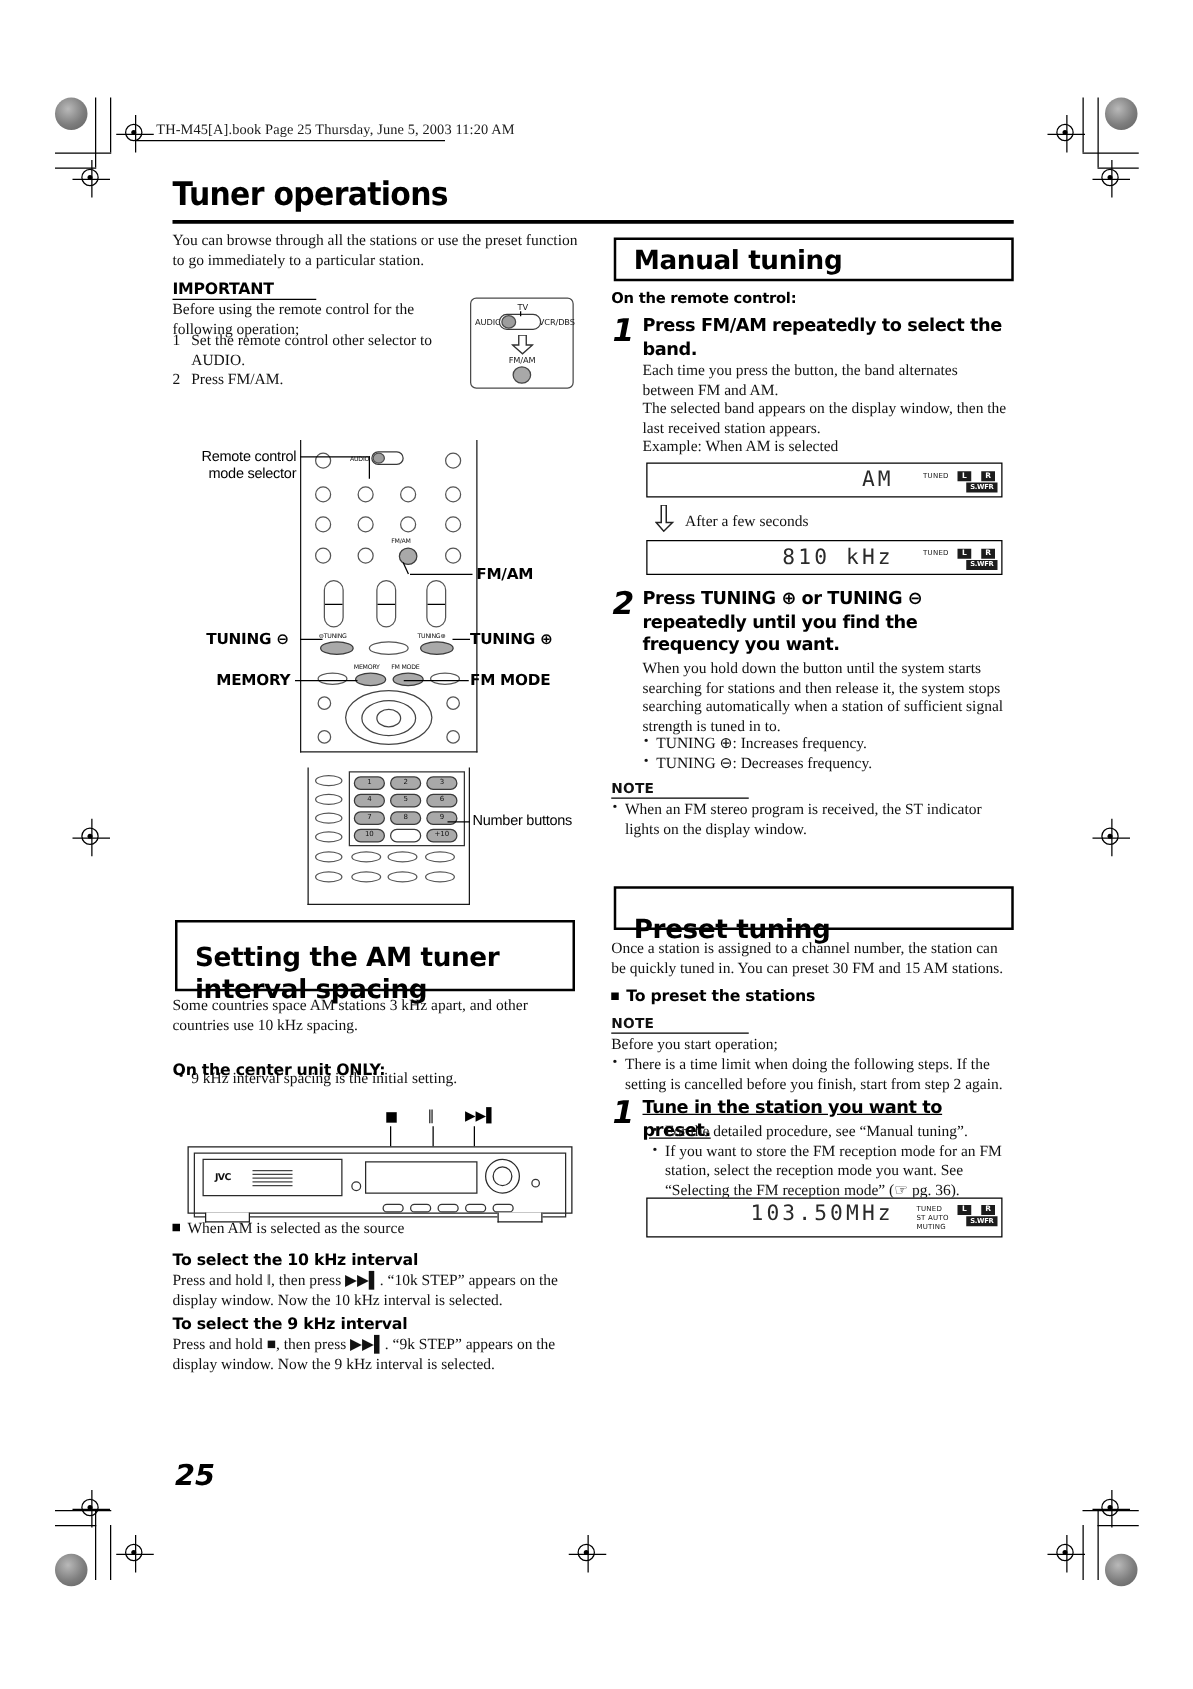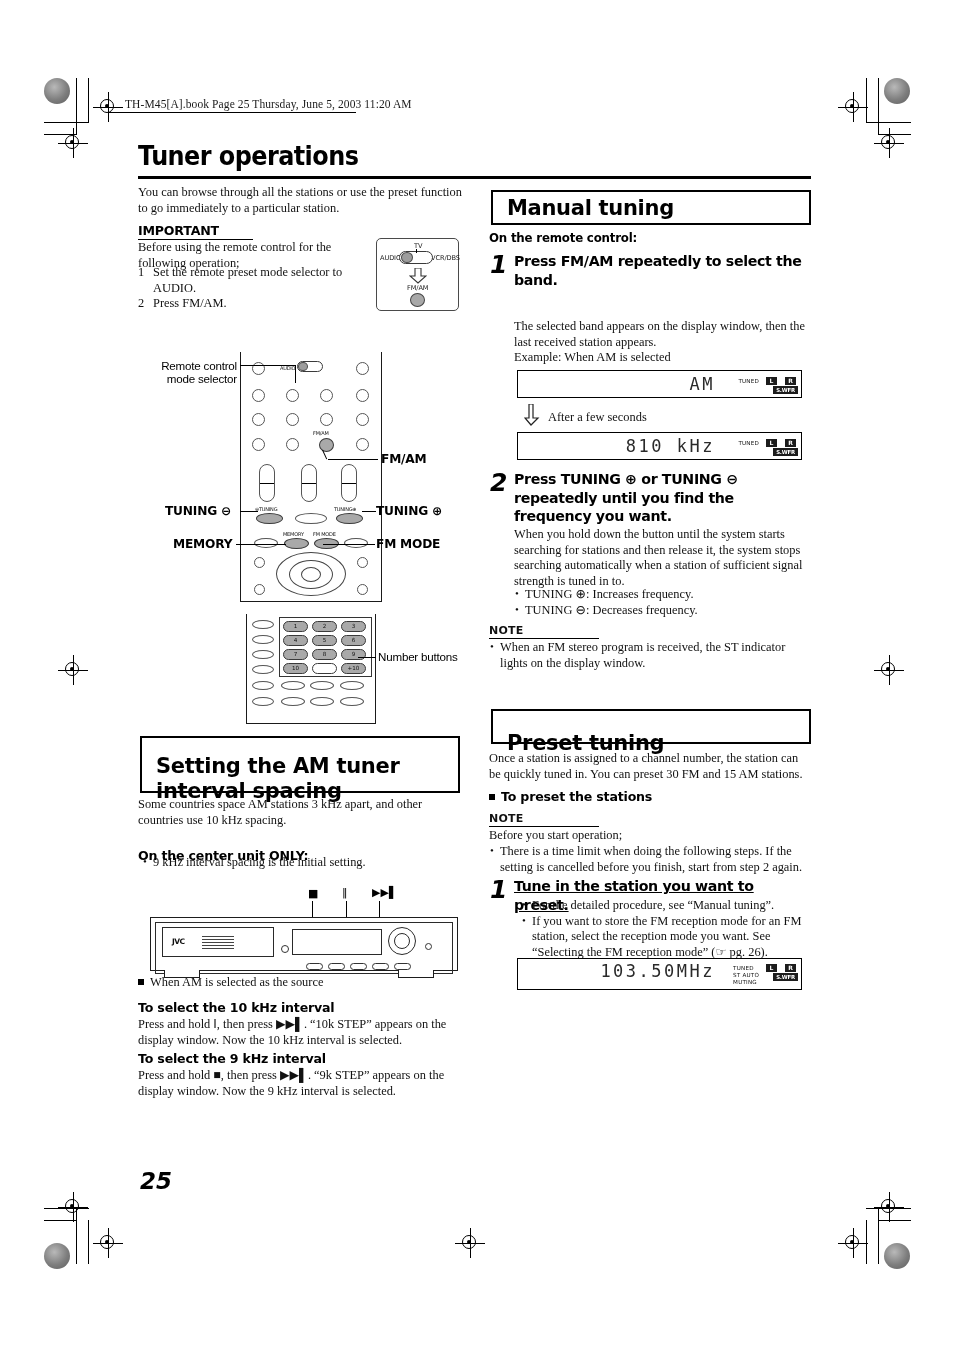--- a/index.html
+++ b/index.html
@@ -560,21 +560,21 @@
 
   <div class="body-text" style="left:138px;top:185px;width:325px;">You can browse through all the stations or use the preset function to go immediately to a particular station.</div>
 
   <div class="sans-head" style="left:138px;top:223px;">IMPORTANT</div>
   <div class="note-rule" style="left:138px;top:239px;width:115px;"></div>
 
   <div class="body-text" style="left:138px;top:240px;width:205px;">Before using the remote control for the following operation;</div>
 
   <div class="body-text" style="left:138px;top:265px;width:215px;">
     <ol class="num">
-      <li>Set the remote preset mode selector to AUDIO.</li>
+      <li>Set the remote control other selector to AUDIO.</li>
       <li>Press FM/AM.</li>
     </ol>
   </div>
 
   <div class="selbox" style="left:376px;top:238px;width:83px;height:73px;">
     <div class="tiny" style="left:37px;top:3px;">TV</div>
     <div class="tiny" style="left:3px;top:15px;">AUDIO</div>
     <div class="tiny" style="left:54px;top:15px;">VCR/DBS</div>
     <div class="switch-track" style="left:22px;top:12px;"></div>
     <div class="switch-knob" style="left:24px;top:13px;"></div>
@@ -779,20 +779,21 @@
   <div class="body-text" style="left:138px;top:1068px;width:325px;">Press and hold ■, then press ▶▶▌. “9k STEP” appears on the display window. Now the 9 kHz interval is selected.</div>
 
   <div class="sec-box" style="left:491px;top:190px;width:320px;height:35px;">
     <span style="top:4px;">Manual tuning</span>
   </div>
 
   <div class="sans-head" style="left:489px;top:231px;font-size:11.8px;">On the remote control:</div>
 
   <div class="step-num" style="left:490px;top:250px;">1</div>
   <div class="step-head" style="left:514px;top:252px;width:290px;">Press FM/AM repeatedly to select the band.</div>
+  <div class="body-text" style="left:514px;top:289px;width:295px;">Each time you press the button, the band alternates between FM and AM.</div>
   <div class="body-text" style="left:514px;top:319px;width:298px;">The selected band appears on the display window, then the last received station appears.</div>
   <div class="body-text" style="left:514px;top:350px;width:295px;">Example: When AM is selected</div>
 
   <div class="lcd" style="left:517px;top:370px;width:285px;height:28px;">
     <div class="lcd-main">AM</div>
     <div class="ind-stack" style="top:7px;transform:none;">TUNED</div>
     <div class="lr-box" style="right:24px;top:6px;">L</div>
     <div class="lr-box" style="right:5px;top:6px;">R</div>
     <div class="swfr-box" style="right:3px;top:15px;">S.WFR</div>
   </div>
@@ -844,21 +845,21 @@
     <ul class="bul">
       <li>There is a time limit when doing the following steps. If the setting is cancelled before you finish, start from step 2 again.</li>
     </ul>
   </div>
 
   <div class="step-num" style="left:490px;top:875px;">1</div>
   <div class="step-head" style="left:514px;top:877px;width:298px;text-decoration:underline;">Tune in the station you want to preset.</div>
   <div class="body-text" style="left:521px;top:898px;width:292px;">
     <ul class="bul">
       <li>For the detailed procedure, see “Manual tuning”.</li>
-      <li>If you want to store the FM reception mode for an FM station, select the reception mode you want. See “Selecting the FM reception mode” (☞ pg. 26).</li>
+      <li>If you want to store the FM reception mode for an FM station, select the reception mode you want. See “Selecting the FM reception mode” (☞ pg. 36).</li>
     </ul>
   </div>
 
   <div class="lcd" style="left:517px;top:958px;width:285px;height:32px;">
     <div class="lcd-main" style="top:12px;">103.50MHz</div>
     <div class="ind-stack" style="top:6px;transform:none;">TUNED
 ST AUTO
 MUTING</div>
     <div class="lr-box" style="right:24px;top:5px;">L</div>
     <div class="lr-box" style="right:5px;top:5px;">R</div>

